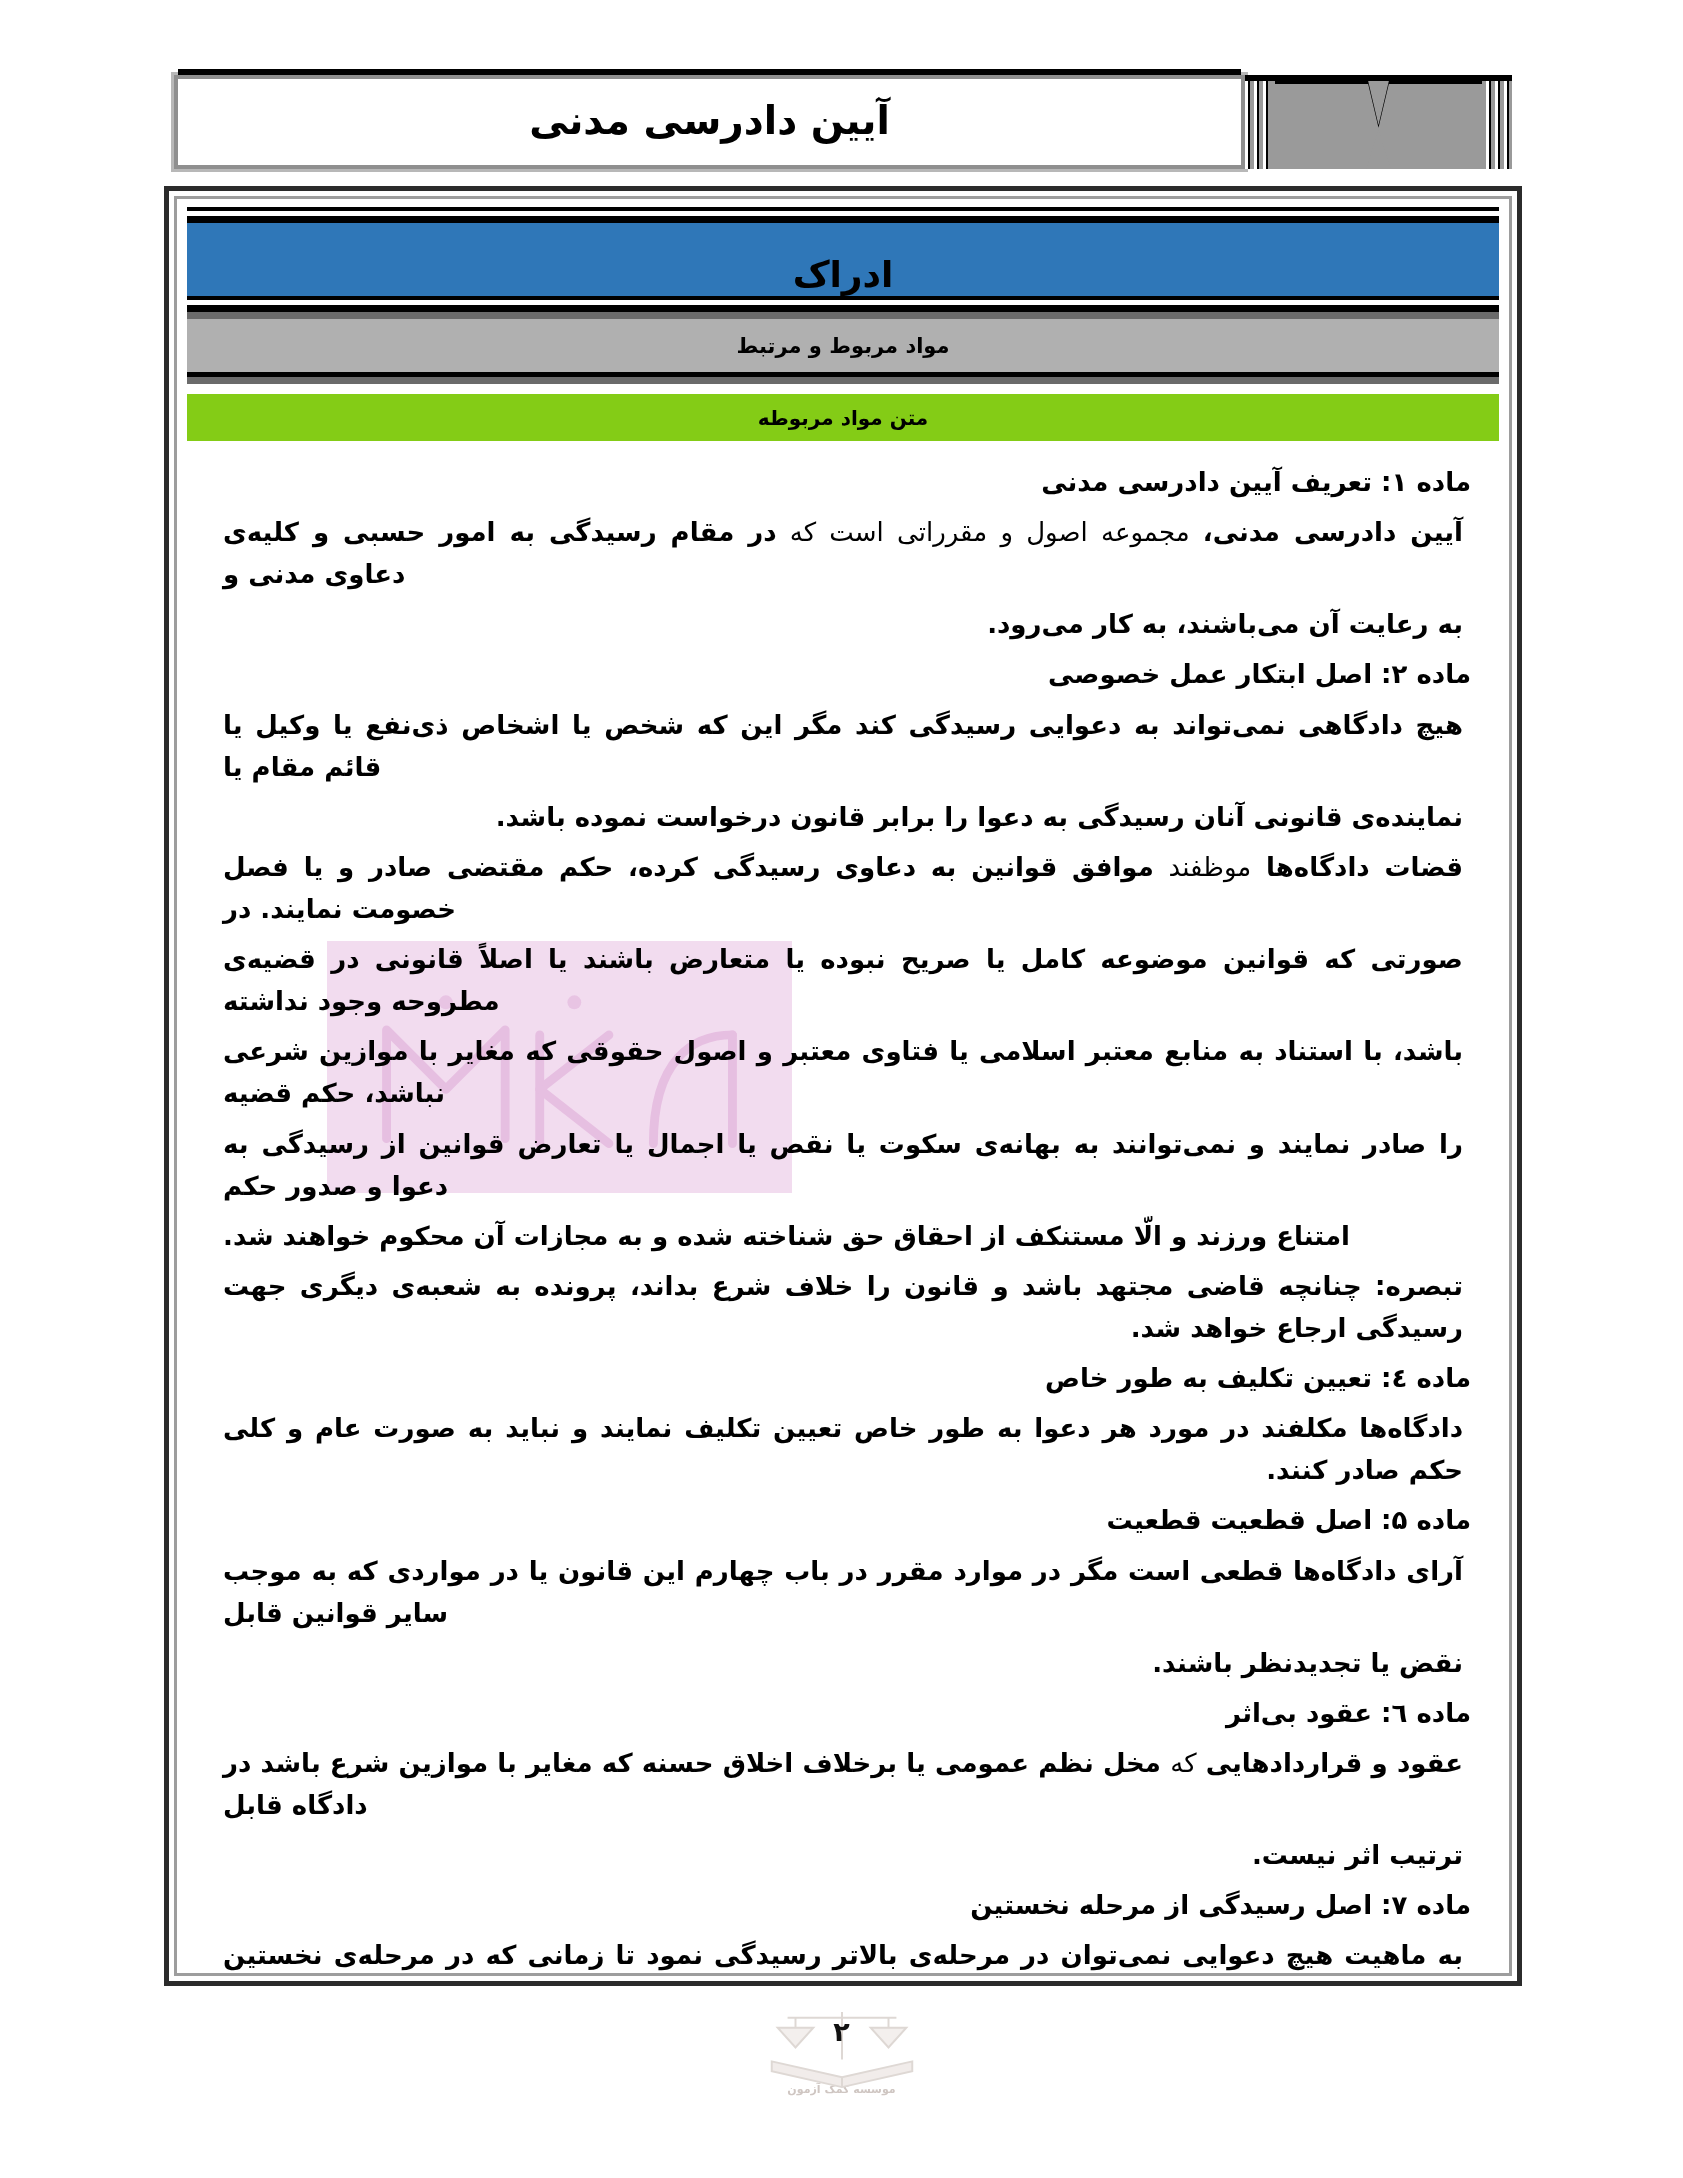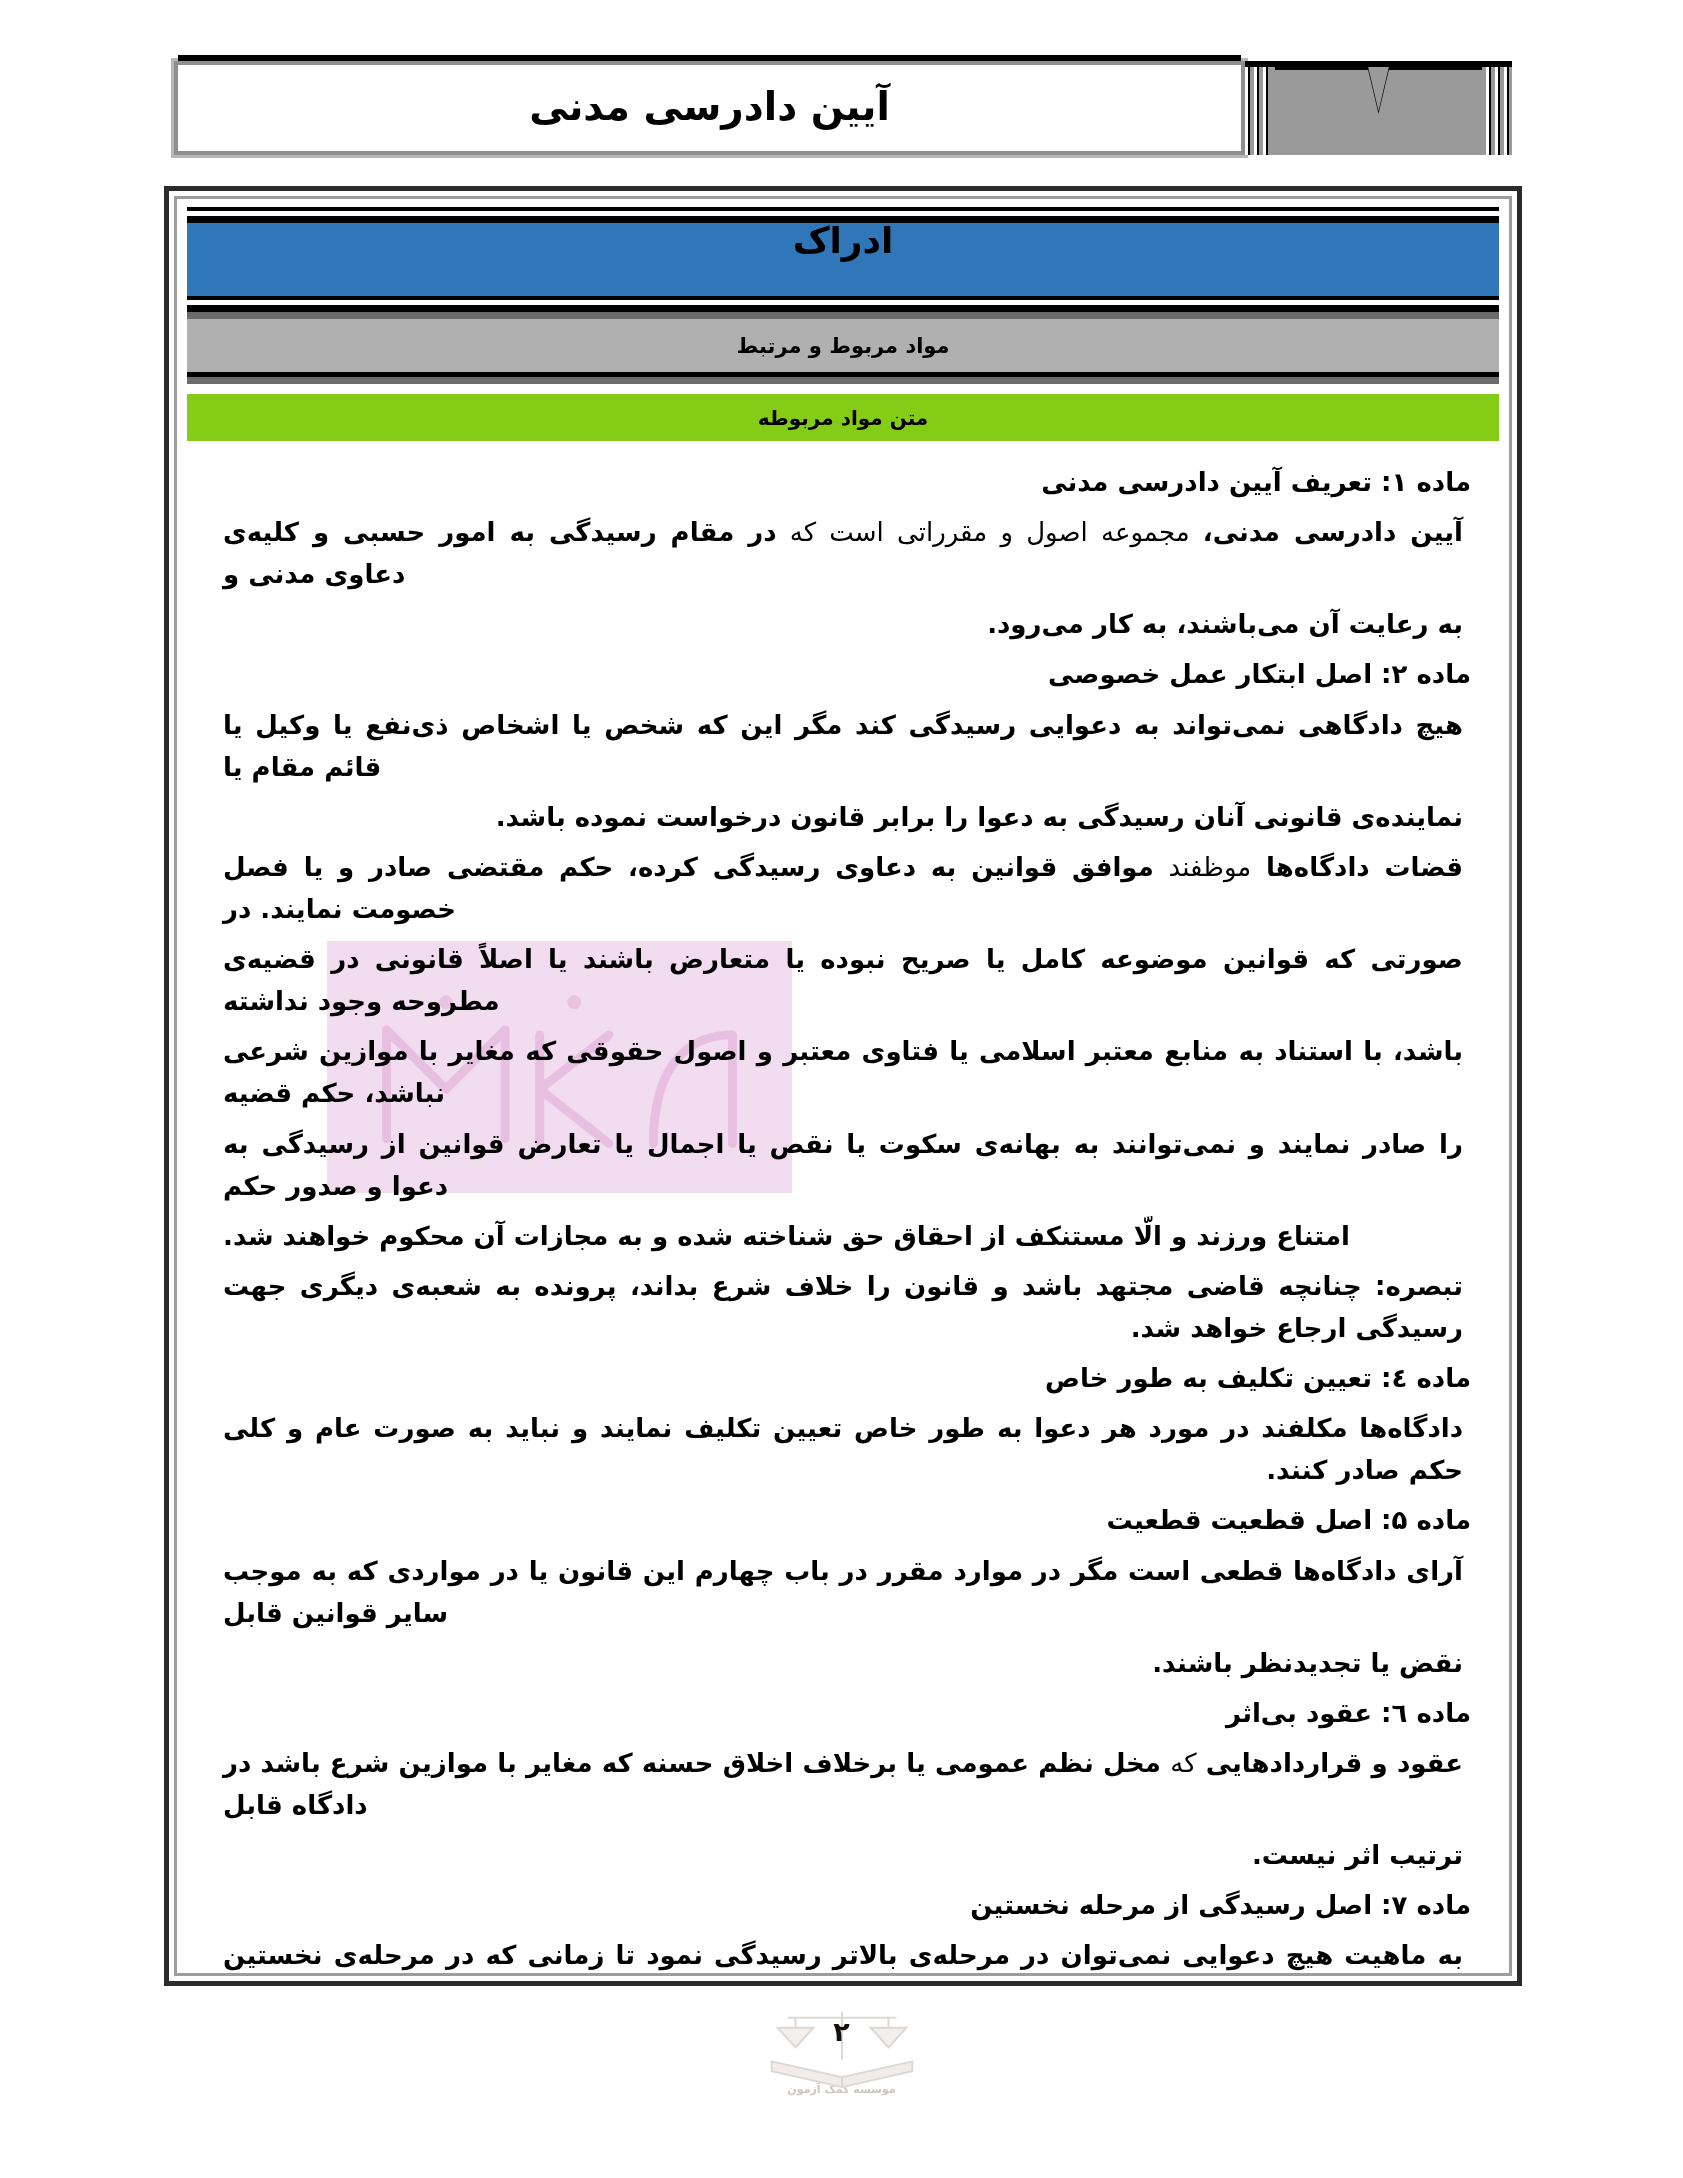--- a/index.html
+++ b/index.html
@@ -19,21 +19,21 @@
   .page {
     position: absolute;
     inset: 0;
     background: #ffffff;
   }
 
   
   .title-band {
     position: absolute;
     left: 166px;
-    top: 61px;
+    top: 75px;
     width: 1346px;
     height: 94px;
     display: flex;
     flex-direction: row-reverse;
     align-items: stretch;
   }
   
   .title-plate {
     position: relative;
     flex: 1 1 auto;
@@ -126,21 +126,21 @@
   
   .blue-block { margin: 8px 10px 0 10px; }
   .rule { width: 100%; }
   .rule-black-thin { height: 4px; background: #000000; }
   .rule-white { height: 5px; background: #ffffff; }
   .rule-black-med { height: 7px; background: #000000; }
   .blue-bar {
     background: #2f77b8;
     height: 73px;
     display: flex;
-    align-items: flex-start;
+    align-items: flex-end;
     justify-content: center;
   }
   .blue-bar-text {
     font-size: 36px;
     font-weight: bold;
     color: #000000;
     line-height: 1;
     padding-bottom: 3px;
   }
 

